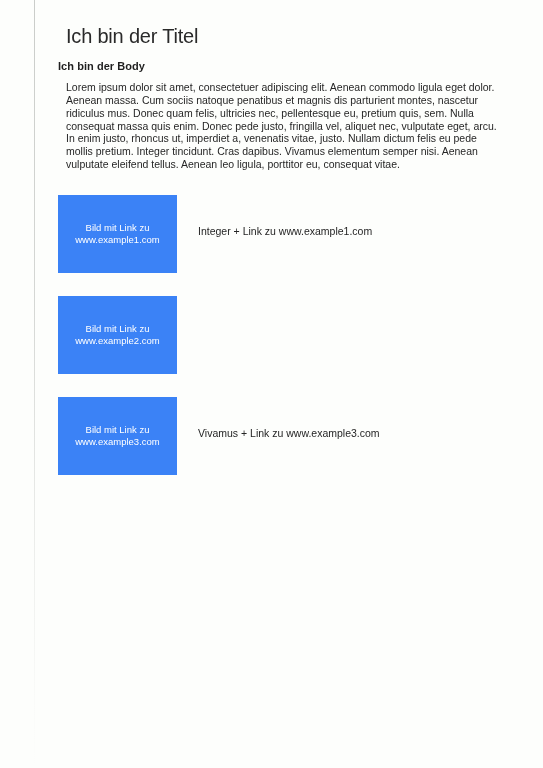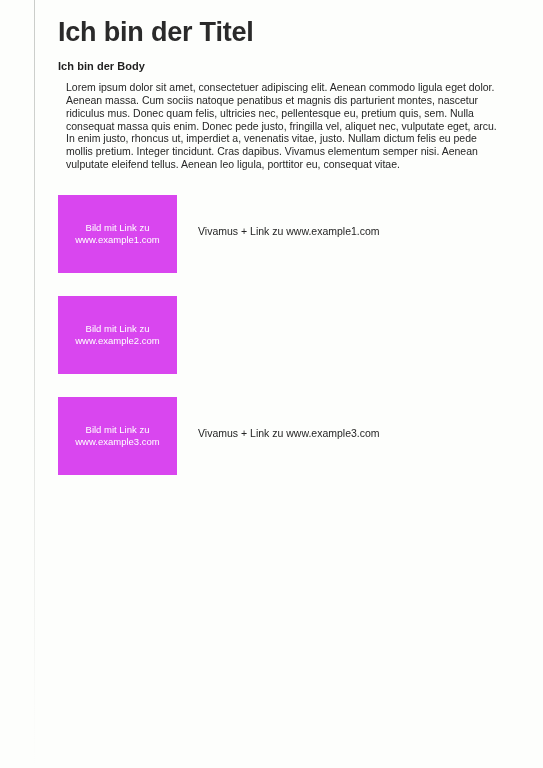--- a/index.html
+++ b/index.html
@@ -41,24 +41,24 @@
   }
 
   .content {
     position: absolute;
     left: 58px;
     top: 0;
     width: 450px;
   }
 
   .title {
-    margin: 0;
+    margin: 8px;
     padding: 0;
-    font-size: 27px;
-    font-weight: 700;
+    font-size: 20px;
+    font-weight: 400;
     line-height: 1.15;
     color: #2a2a2a;
     letter-spacing: -0.2px;
     position: absolute;
     left: 0px;
     top: 17px;
     white-space: nowrap;
   }
 
   .body-heading {
@@ -96,21 +96,21 @@
     height: 78px;
     margin-bottom: 23px;
   }
 
   .image-link {
     position: absolute;
     left: 0px;
     top: 0px;
     width: 119px;
     height: 78px;
-    background: #d946ef;
+    background: #3b82f6;
     display: flex;
     align-items: center;
     justify-content: center;
     text-align: center;
     box-sizing: border-box;
     padding: 0 6px;
     cursor: pointer;
   }
 
   .image-link-label {
@@ -149,21 +149,21 @@
 
     <div class="blocks">
 
       <div class="block-row">
         <div class="image-link">
           <span>
             <span class="image-link-label">Bild mit Link zu</span>
             <span class="image-link-label">www.example1.com</span>
           </span>
         </div>
-        <a class="text-link">Vivamus + Link zu www.example1.com</a>
+        <a class="text-link">Integer + Link zu www.example1.com</a>
       </div>
 
       <div class="block-row">
         <div class="image-link">
           <span>
             <span class="image-link-label">Bild mit Link zu</span>
             <span class="image-link-label">www.example2.com</span>
           </span>
         </div>
       </div>

